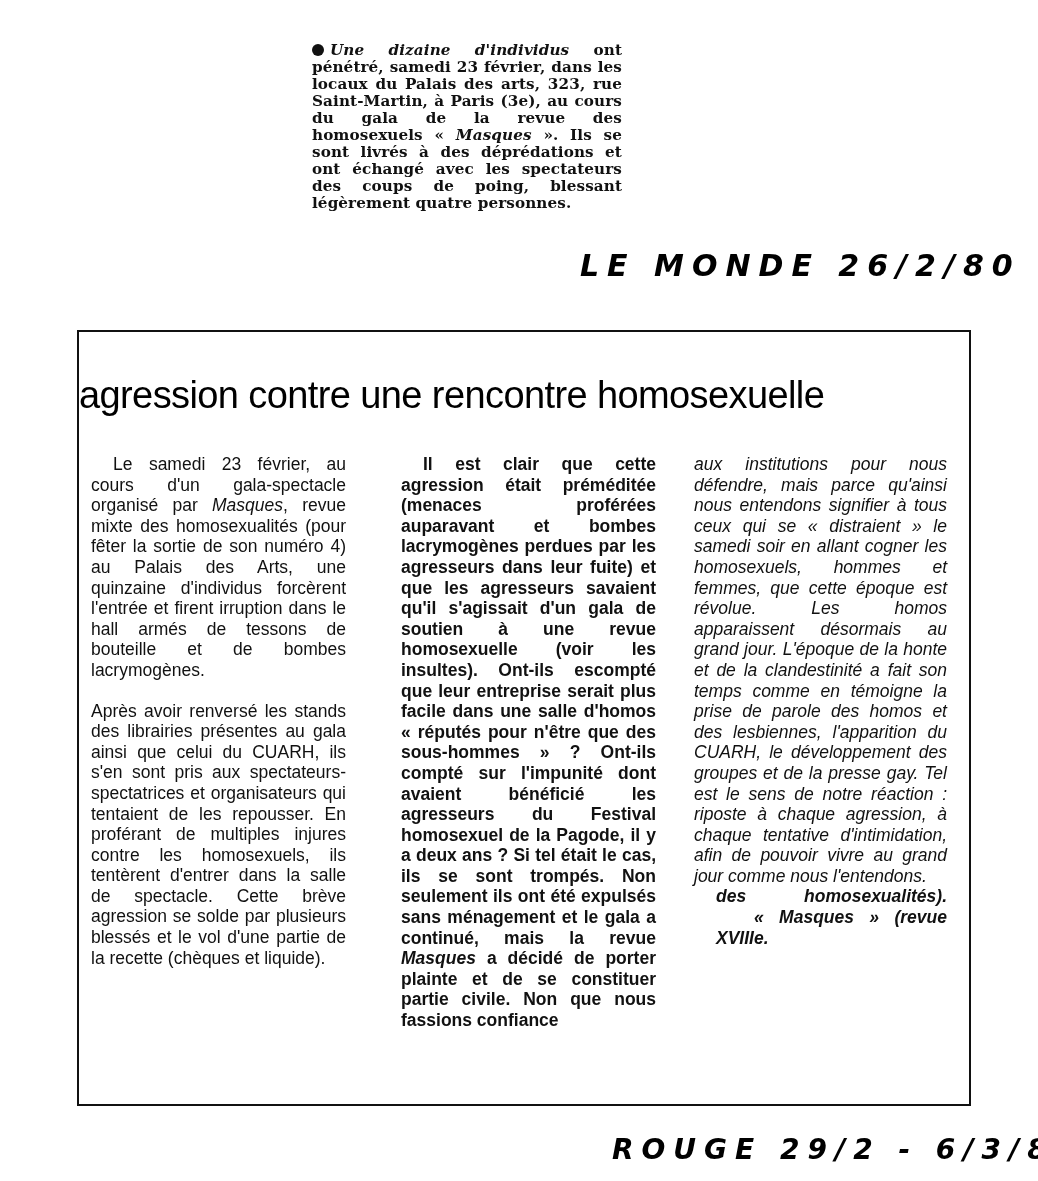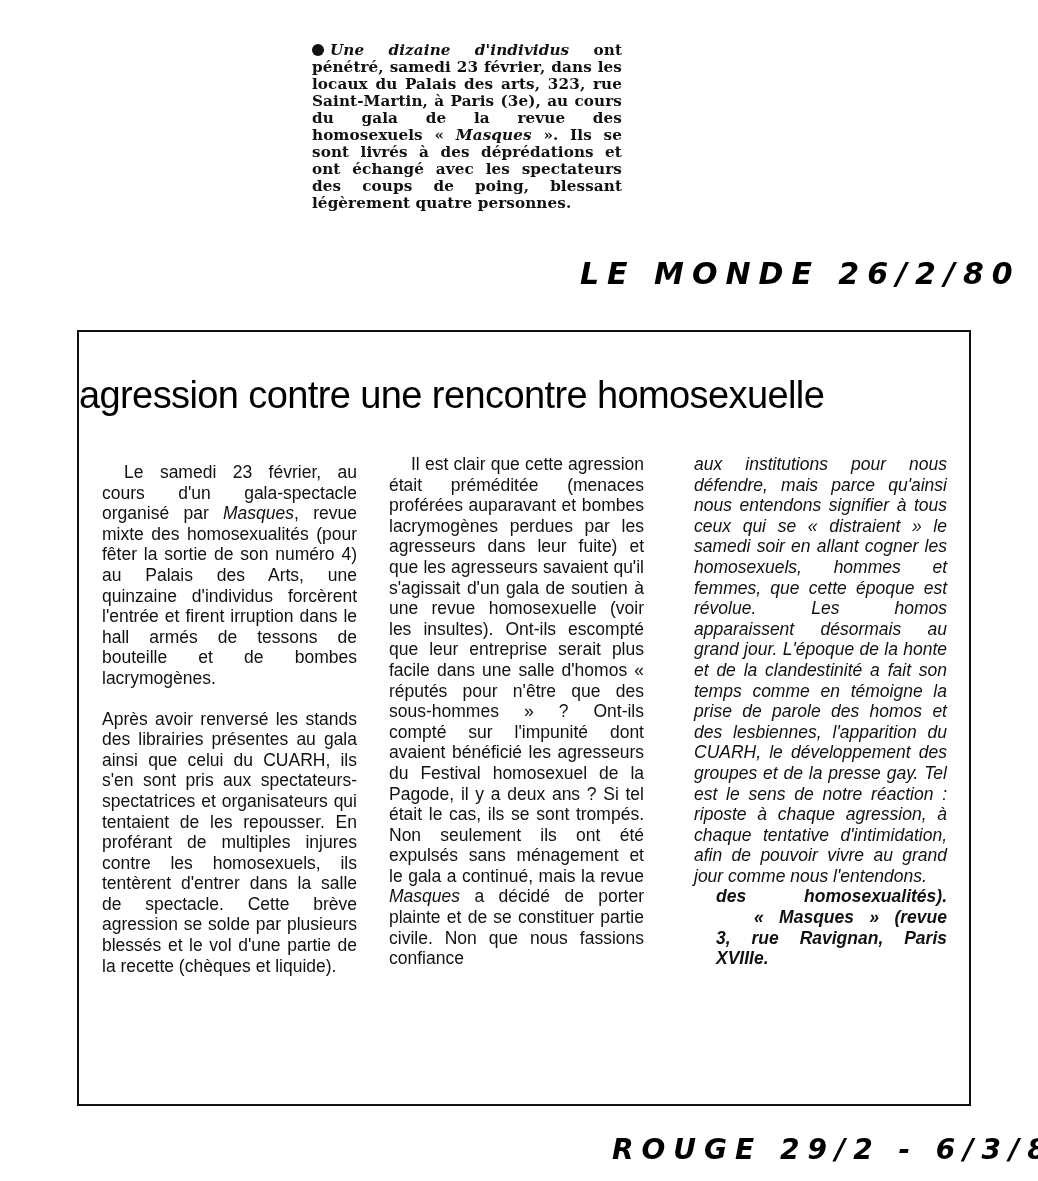--- a/index.html
+++ b/index.html
@@ -8,39 +8,39 @@
       position:absolute; left:312px; top:42px; width:310px;
       font-family:"DejaVu Serif", serif; font-weight:bold; font-size:15.2px; line-height:17px;
       text-align:justify; letter-spacing:0.1px;
     }
     .clip-top .bullet { display:inline-block; width:12px; height:12px; border-radius:50%; background:#111; margin-right:6px; vertical-align:-1px; }
     .clip-top i { font-style:italic; }
     .hand {
       position:absolute; font-family:"DejaVu Sans", sans-serif; font-weight:bold; font-style:italic;
       color:#000; letter-spacing:8px; white-space:nowrap;
     }
-    .hand-monde { left:580px; top:256px; font-size:30px;text-align:right; }
+    .hand-monde { left:580px; top:248px; font-size:30px;text-align:right; }
     .hand-rouge { left:612px; top:1133px; font-size:28px; }
     .box {
       position:absolute; left:77px; top:330px; width:890px; height:772px;
       border:2.5px solid #111;
     }
     .headline {
       position:absolute; left:0; right:0; top:42px; text-align:left;
       font-family:"Liberation Sans", sans-serif; font-size:38px; letter-spacing:-0.6px; color:#000;
     }
     .col {
       position:absolute; top:122px; width:255px;
       font-family:"Liberation Sans", sans-serif; font-size:17.5px; line-height:20.6px;
       text-align:justify; color:#111;
     }
     .col p { margin:0 0 20px 0; text-indent:0; }
     .col p.ind { text-indent:22px; }
-    .col1 { left:23px;margin-top:8px; }
-    .col2 { left:310px; }
+    .col1 { left:12px; }
+    .col2 { left:322px;font-weight:bold; }
     .col3 { left:615px; width:253px;font-style:italic; }
     .col i { font-style:italic; }
     .sig { font-weight:bold; text-align:right; margin:0 !important; }
     .sig-line { display:block; text-align:justify; text-align-last:justify; padding-left:22px; }
   </style>
 </head>
 <body>
 
 <div class="clip-top">
   <span class="bullet"></span><i>Une dizaine d'individus</i><span> ont pénétré, samedi 23 février, dans les locaux du Palais des arts, 323, rue Saint-Martin, à Paris (3e), au cours du gala de la revue des homosexuels </span><span>« </span><i>Masques</i><span> »</span><span>. Ils se sont livrés à des déprédations et ont échangé avec les spectateurs des coups de poing, blessant légèrement quatre personnes.</span>
@@ -58,19 +58,18 @@
 
   <div class="col col2">
     <p class="ind"><span>Il est clair que cette agression était préméditée (menaces proférées auparavant et bombes lacrymogènes perdues par les agresseurs dans leur fuite) et que les agresseurs savaient qu'il s'agissait d'un gala de soutien à une revue homosexuelle (voir les insultes). Ont-ils escompté que leur entreprise serait plus facile dans une salle d'homos « réputés pour n'être que des sous-hommes » ?  Ont-ils compté sur l'impunité dont avaient bénéficié les agresseurs du Festival homosexuel de la Pagode, il y a deux ans ? Si tel était le cas, ils se sont trompés. Non seulement ils ont été expulsés sans ménagement et le gala a continué, mais la revue </span><i>Masques</i><span> a décidé de porter plainte et de se constituer partie civile. Non que nous fassions confiance</span></p>
   </div>
 
   <div class="col col3">
     <p style="margin-bottom:0">aux institutions pour nous défendre, mais parce qu'ainsi nous entendons signifier à tous ceux qui se « distraient » le samedi soir en allant cogner les homosexuels, hommes et femmes, que cette époque est révolue. Les homos apparaissent désormais au grand jour. L'époque de la honte et de la clandestinité a fait son temps comme en témoigne la prise de parole des homos et des lesbiennes, l'apparition du CUARH, le développement des groupes et de la presse gay. Tel est le sens de notre réaction : riposte à chaque agression, à chaque tentative d'intimidation, afin de pouvoir vivre au grand jour comme nous l'entendons.</p>
     <div class="sig">
       <span class="sig-line">des homosexualités).</span>
       <span class="sig-line" style="padding-left:60px">« Masques » (revue</span>
-      <span class="sig-line">3, rue Ravignan, Paris</span>
       <span class="sig-line" style="text-align:right;text-align-last:left">XVIIIe.</span>
     </div>
   </div>
 </div>
 
 <div class="hand hand-rouge">ROUGE 29/2 - 6/3/80</div>
 
 </body></html>

